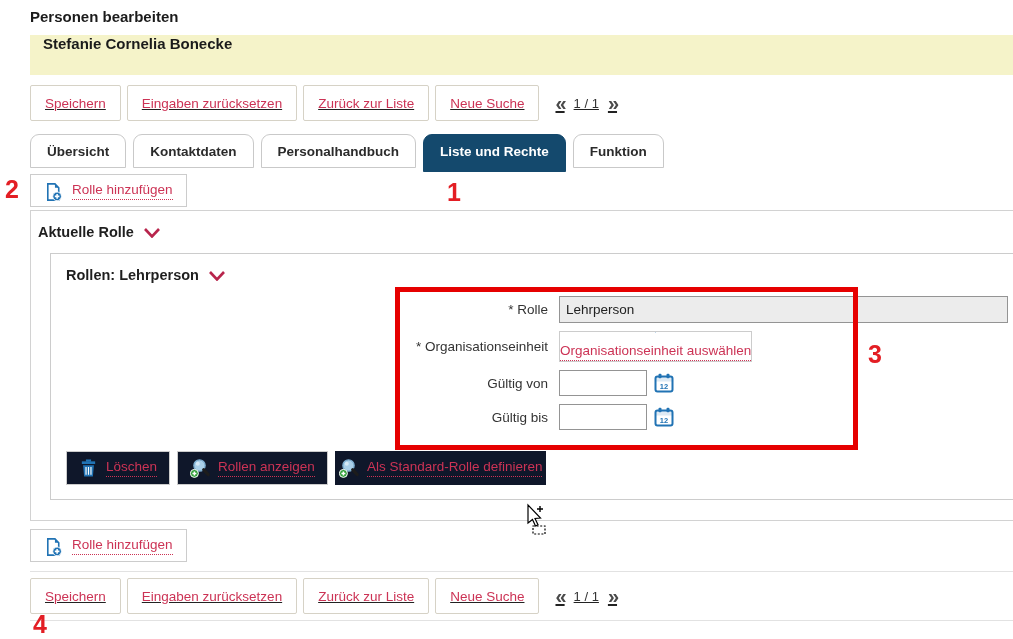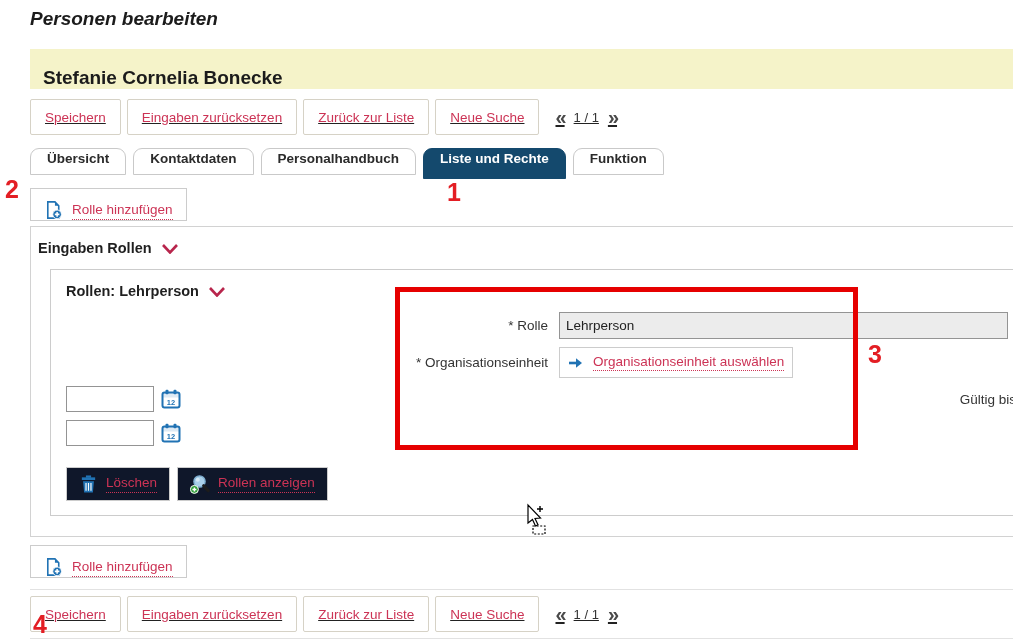--- a/index.html
+++ b/index.html
@@ -13,62 +13,62 @@
     --disabled-bg:#ececec;
   }
   *{box-sizing:border-box;}
   html,body{margin:0;padding:0;}
   body{
     width:1013px;height:639px;overflow:hidden;position:relative;
     background:#fff;color:#222;
     font-family:"Liberation Sans",sans-serif;font-size:13px;
   }
   .page{margin-left:30px;}
-  h1.title{font-size:19px;font-weight:bold;color:#1b1b1b;margin:8px 0 19px 0;font-style:italic;}
+  h1.title{font-size:15px;font-weight:bold;color:#1b1b1b;margin:8px 0 10px 0;}
   .banner{
-    background:var(--banner-bg);height:40px;display:flex;align-items:flex-end;
-    padding-left:13px;font-weight:bold;font-size:19px;color:#1b1b1b;
+    background:var(--banner-bg);height:40px;display:flex;align-items:flex-start;
+    padding-left:13px;font-weight:bold;font-size:15px;color:#1b1b1b;
   }
   .toolbar{display:flex;align-items:center;gap:6px;margin-top:10px;height:36px;text-decoration:underline;}
   .btn{
     display:inline-flex;align-items:center;gap:8px;height:36px;
     background:#fff;border:1px solid #d6d2c6;border-radius:2px;
     padding:0 14px;color:var(--accent-red);font-size:13.5px;cursor:pointer;
     font-family:"Liberation Sans",sans-serif;white-space:nowrap;
   }
   .pager{display:flex;align-items:center;gap:9px;margin-left:10px;color:#3e3e3e;}
   .pager .chev{font-size:20px;font-weight:bold;color:#4a4a4a;line-height:1;cursor:pointer;letter-spacing:-2px;}
   .pager .plabel{font-size:13px;color:#333;}
   .tabs{display:flex;align-items:flex-start;gap:7px;margin-top:13px;height:37px;}
   .tab{
     background:#fff;border:1px solid #c9c9c9;border-radius:9px 9px 0 0;
-    padding:2px 16px 8px;font-weight:bold;font-size:13.5px;color:#2b2b2b;cursor:pointer;
+    padding:9px 16px 8px;font-weight:bold;font-size:13.5px;color:#2b2b2b;cursor:pointer;
   }
   .tab.active{background:var(--tab-active-bg);border-color:var(--tab-active-bg);color:#fff;padding-bottom:12px;}
   .addrole-row{margin-top:3px;}
   .addrole{
-    display:inline-flex;align-items:flex-end;gap:9px;height:33px;
-    border:1px solid #ccc;background:#fff;padding:0 13px;cursor:pointer;
+    display:inline-flex;align-items:flex-start;gap:9px;height:33px;
+    border:1px solid #ccc;background:#fff;padding:7px 13px;cursor:pointer;
   }
   .rlink{color:var(--accent-red);font-size:13.5px;border-bottom:1.5px dotted var(--accent-red);line-height:1.25;}
   .groupbox{
     border:1px solid #d2d2d2;border-right:none;margin-top:3px;margin-right:-2px;
     padding:13px 0 20px 7px;
   }
   .group-head{display:flex;align-items:center;gap:9px;font-size:14.5px;font-weight:bold;color:#1f1f1f;cursor:pointer;}
   .rolepanel{border:1px solid #ccc;border-right:none;margin:13px -1px 0 12px;padding:13px 0 14px 15px;}
   .panel-head{display:flex;align-items:center;gap:9px;font-size:14.5px;font-weight:bold;color:#1f1f1f;cursor:pointer;}
   .form{display:grid;grid-template-columns:482px 1fr;row-gap:8px;column-gap:11px;margin-top:13px;align-items:center;}
   .flabel{text-align:right;color:#333;font-size:13.5px;}
   .fval{display:flex;align-items:center;gap:7px;}
   .input-disabled{
     flex:1;height:27px;background:var(--disabled-bg);border:1px solid #949494;
     display:flex;align-items:center;padding-left:6px;font-size:13.5px;color:#222;margin-right:8px;
   }
-  .orgbtn{display:inline-flex;align-items:center;gap:10px;height:31px;border:1px solid #ccc;background:#fff;padding:0 8px;cursor:pointer;}
+  .orgbtn{display:inline-flex;align-items:center;gap:10px;height:31px;border:1px solid #ccc;background:#fff;padding:0 0;cursor:pointer;flex-direction:column;}
   .dateinput{width:88px;height:26px;border:1px solid #949494;background:#fff;font-family:"Liberation Sans",sans-serif;font-size:13px;padding:0 5px;}
   .calbtn{background:none;border:none;padding:0;cursor:pointer;display:inline-flex;}
   .actions{display:flex;align-items:center;gap:7px;margin-top:21px;}
   .actbtn{
     display:inline-flex;align-items:center;gap:8px;height:34px;
     border:1px solid #ccc;background:#0f172a;padding:0 12px;cursor:pointer;
   }
   .actbtn.noborder{border:none;padding:0 4px;}
   hr.rule{border:none;border-top:1px solid #e2e2e2;margin:9px 0 6px 0;}
   hr.rule2{border:none;border-top:1px solid #e2e2e2;margin:6px 0 0 0;}
@@ -155,21 +155,21 @@
     <button class="addrole">
       <svg width="19" height="20" viewBox="0 0 20 20">
           <use href="#ico-docplus"></use>
         </svg>
       <span class="rlink">Rolle hinzufügen</span>
     </button>
   </div>
 
   <div class="groupbox">
     <div class="group-head">
-      <span>Eingaben Rollen</span>
+      <span>Aktuelle Rolle</span>
       <svg width="18" height="11" viewBox="0 0 18 11">
           <use href="#ico-chevdown"></use>
         </svg>
     </div>
 
     <div class="rolepanel">
       <div class="panel-head">
         <span>Rollen: Lehrperson</span>
         <svg width="18" height="11" viewBox="0 0 18 11">
             <use href="#ico-chevdown"></use>
@@ -185,20 +185,21 @@
         <div class="flabel">* Organisationseinheit</div>
         <div class="fval">
           <button class="orgbtn">
             <svg width="15" height="14" viewBox="0 0 15 14">
                 <use href="#ico-arrowright"></use>
               </svg>
             <span class="rlink">Organisationseinheit auswählen</span>
           </button>
         </div>
 
+        <div class="flabel">Gültig von</div>
         <div class="fval">
           <input class="dateinput" value="" style="">
           <button class="calbtn">
             <svg width="20" height="20" viewBox="0 0 20 20">
               <use href="#ico-calendar"></use>
               <text x="10" y="16" text-anchor="middle" font-size="7.5" font-weight="bold" fill="#2173b4" font-family="Liberation Sans, sans-serif">12</text>
             </svg>
           </button>
         </div>
 
@@ -219,20 +220,26 @@
           <svg width="19" height="20" viewBox="0 0 20 20">
               <use href="#ico-trash"></use>
             </svg>
           <span class="rlink">Löschen</span>
         </button>
         <button class="actbtn">
           <svg width="20" height="20" viewBox="0 0 20 20">
               <use href="#ico-magplus"></use>
             </svg>
           <span class="rlink">Rollen anzeigen</span>
+        </button>
+        <button class="actbtn noborder">
+          <svg width="20" height="20" viewBox="0 0 20 20">
+              <use href="#ico-magplus"></use>
+            </svg>
+          <span class="rlink">Als Standard-Rolle definieren</span>
         </button>
       </div>
     </div>
   </div>
 
   <div class="addrole-row" style="margin-top:8px;">
     <button class="addrole">
       <svg width="19" height="20" viewBox="0 0 20 20">
           <use href="#ico-docplus"></use>
         </svg>

